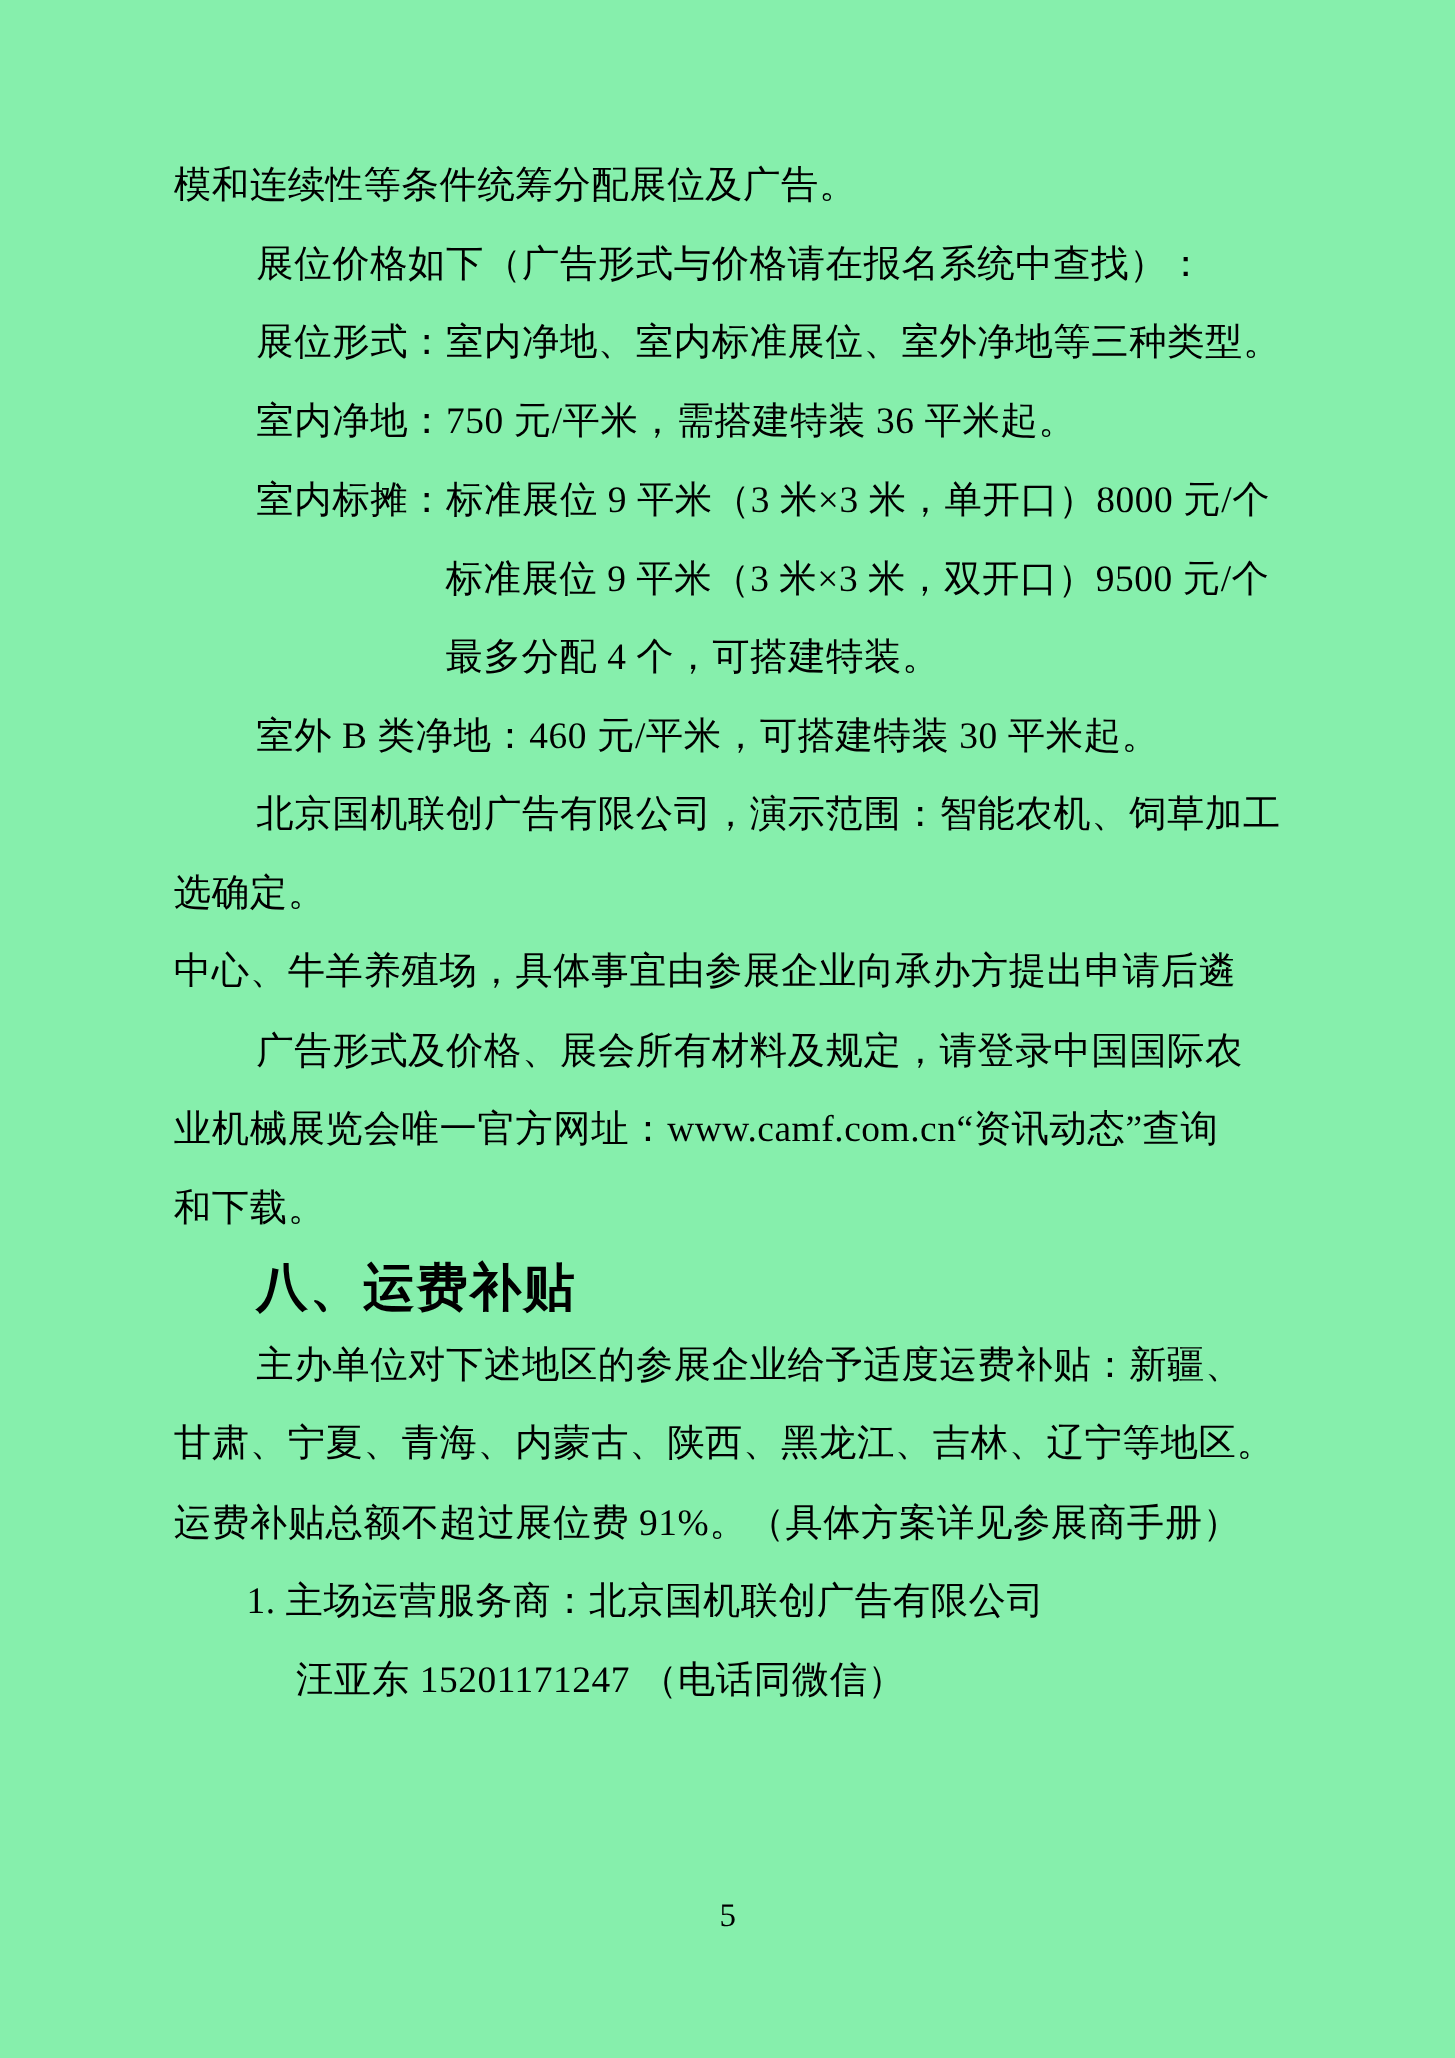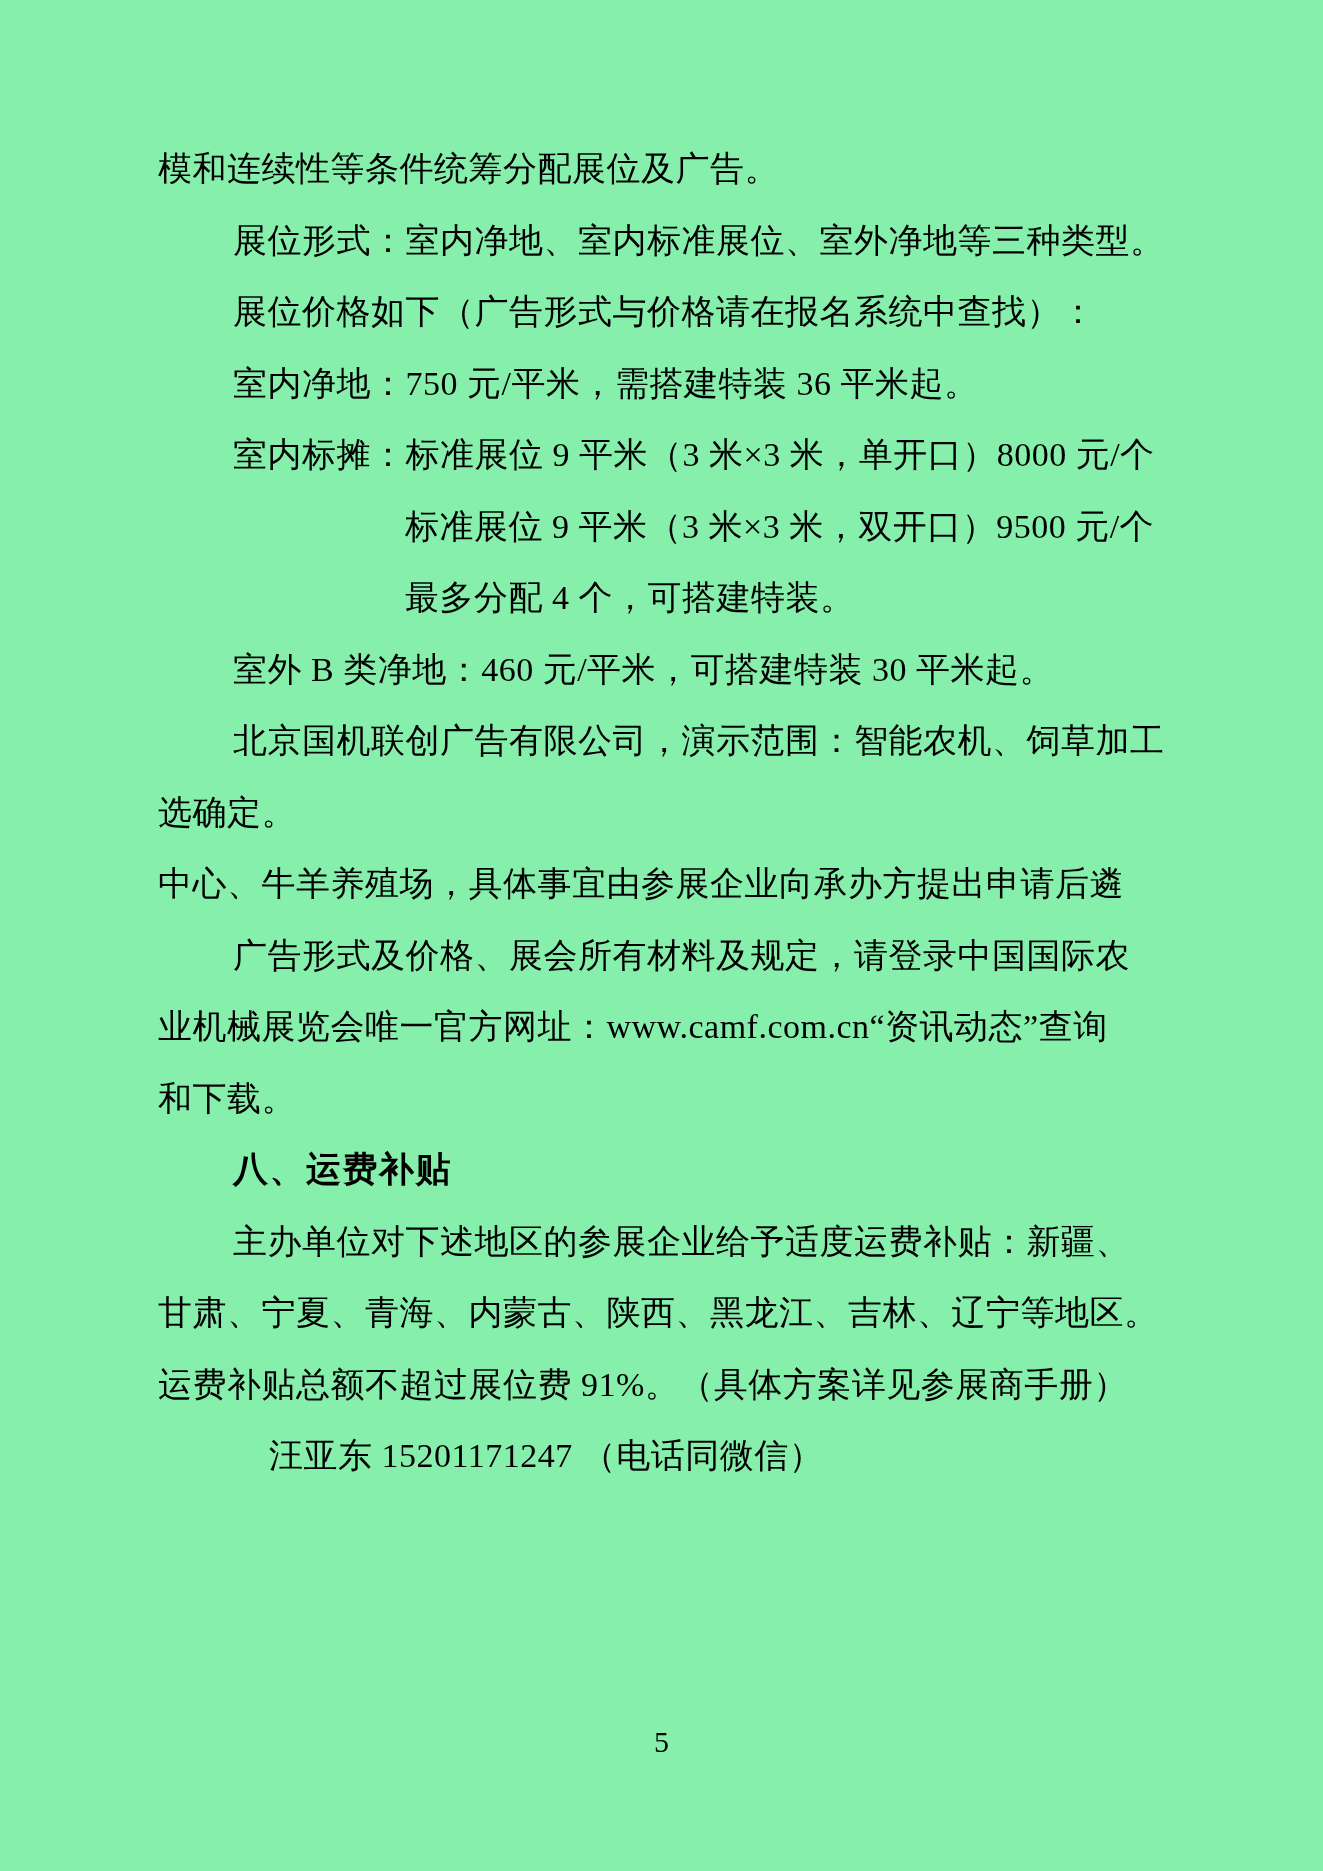--- a/index.html
+++ b/index.html
@@ -23,23 +23,23 @@
     width: 1040px;
   }
   .line {
     height: 71.5px;
     line-height: 71.5px;
     font-size: 34px;
     white-space: nowrap;
     letter-spacing: 0.5px;
   }
   .style-heading {
-    font-family: Liberation Serif, serif;
+    font-family: Liberation Sans, sans-serif;
     font-weight: 700;
-    font-size: 35px;
+    font-size: 47px;
     letter-spacing: 1.5px;
   }
   .ind-0 { padding-left: 0; }
   .ind-1 { padding-left: 75px; }
   .ind-2 { padding-left: 247px; }
   .ind-num { padding-left: 66px; }
   .ind-contact { padding-left: 111px; }
   .page-number {
     position: absolute;
     top: 1722px;
@@ -50,33 +50,34 @@
     line-height: 40px;
   }
 </style>
 </head>
 <body>
 
 <div class="page">
   <div class="content">
 
   <div class="line ind-0">模和连续性等条件统筹分配展位及广告。</div>
+      <div class="line ind-1">展位价格如下（广告形式与价格请在报名系统中查找）：</div>
       <div class="line ind-1">展位形式：室内净地、室内标准展位、室外净地等三种类型。</div>
-      <div class="line ind-1">展位价格如下（广告形式与价格请在报名系统中查找）：</div>
       <div class="line ind-1">室内净地：750 元/平米，需搭建特装 36 平米起。</div>
       <div class="line ind-1">室内标摊：标准展位 9 平米（3 米×3 米，单开口）8000 元/个</div>
       <div class="line ind-2">标准展位 9 平米（3 米×3 米，双开口）9500 元/个</div>
       <div class="line ind-2">最多分配 4 个，可搭建特装。</div>
       <div class="line ind-1">室外 B 类净地：460 元/平米，可搭建特装 30 平米起。</div>
       <div class="line ind-1">北京国机联创广告有限公司，演示范围：智能农机、饲草加工</div>
       <div class="line ind-0">选确定。</div>
       <div class="line ind-0">中心、牛羊养殖场，具体事宜由参展企业向承办方提出申请后遴</div>
       <div class="line ind-1">广告形式及价格、展会所有材料及规定，请登录中国国际农</div>
       <div class="line ind-0">业机械展览会唯一官方网址：www.camf.com.cn“资讯动态”查询</div>
       <div class="line ind-0">和下载。</div>
       <div class="line ind-1 style-heading">八、运费补贴</div>
       <div class="line ind-1">主办单位对下述地区的参展企业给予适度运费补贴：新疆、</div>
       <div class="line ind-0">甘肃、宁夏、青海、内蒙古、陕西、黑龙江、吉林、辽宁等地区。</div>
       <div class="line ind-0">运费补贴总额不超过展位费 91%。（具体方案详见参展商手册）</div>
+      <div class="line ind-num">1. 主场运营服务商：北京国机联创广告有限公司</div>
       <div class="line ind-contact">汪亚东 15201171247 （电话同微信）</div>
     </div>
   <div class="page-number">5</div>
 </div>
 
 </body></html>

